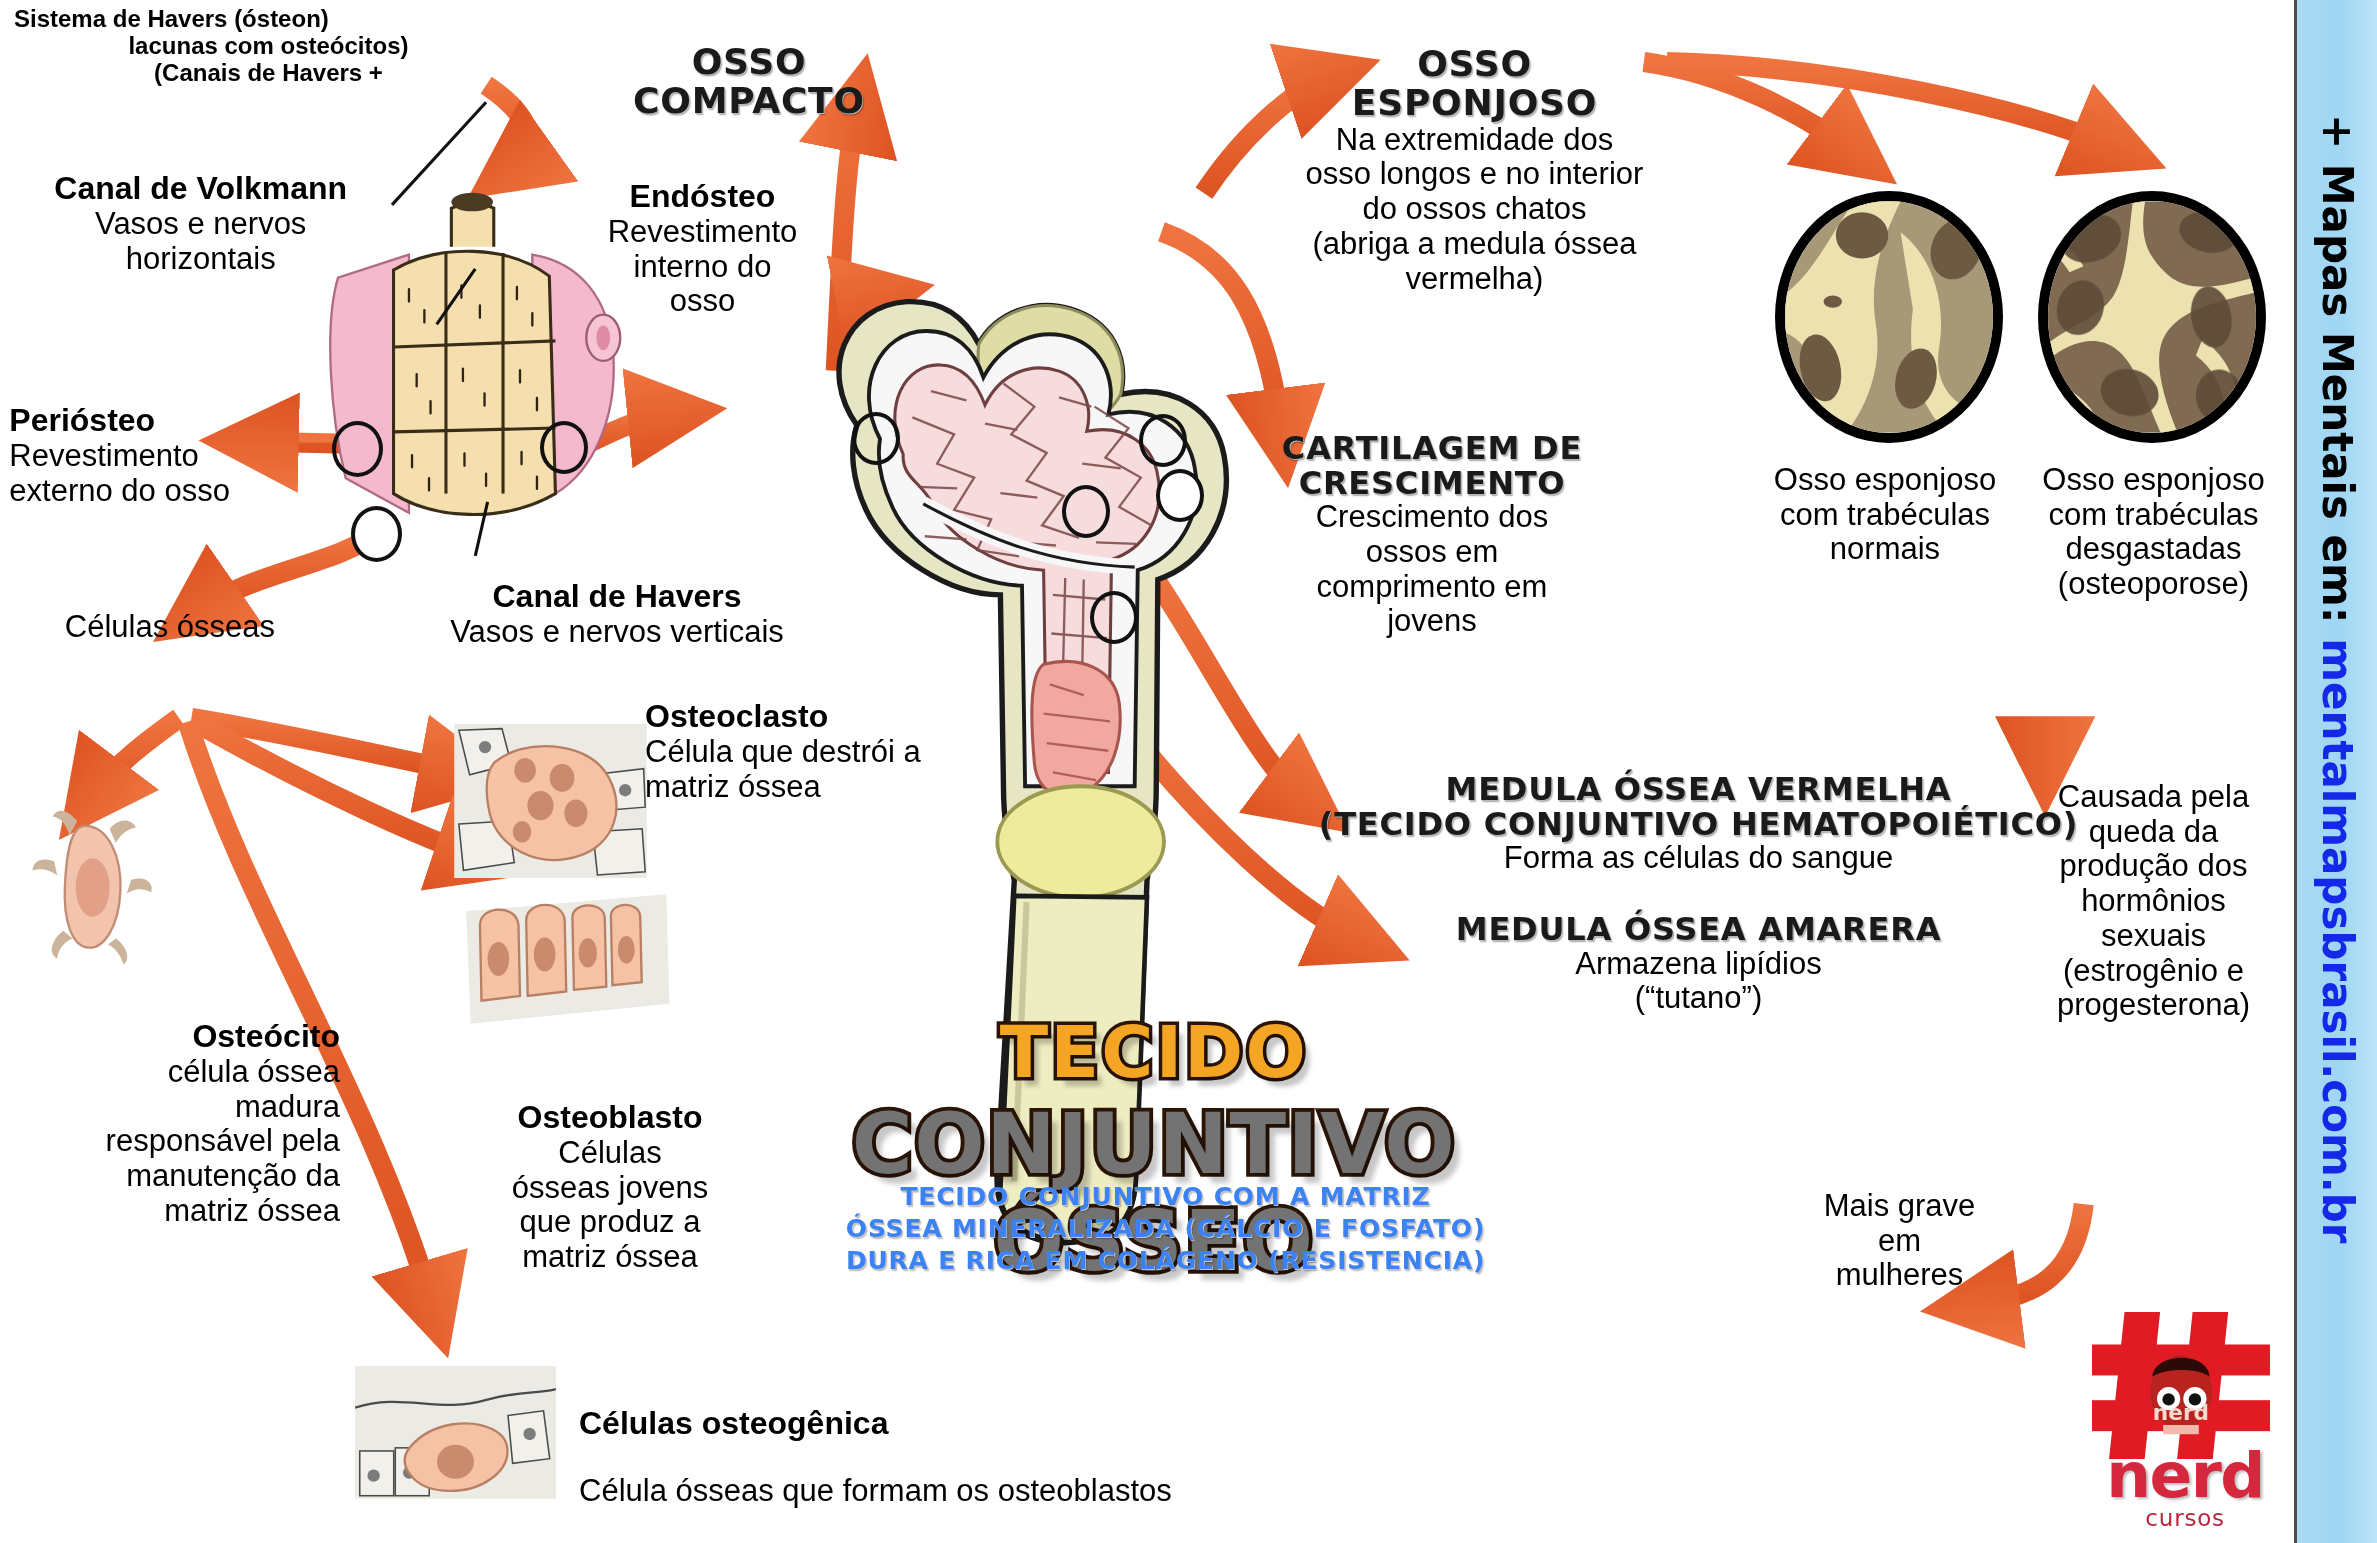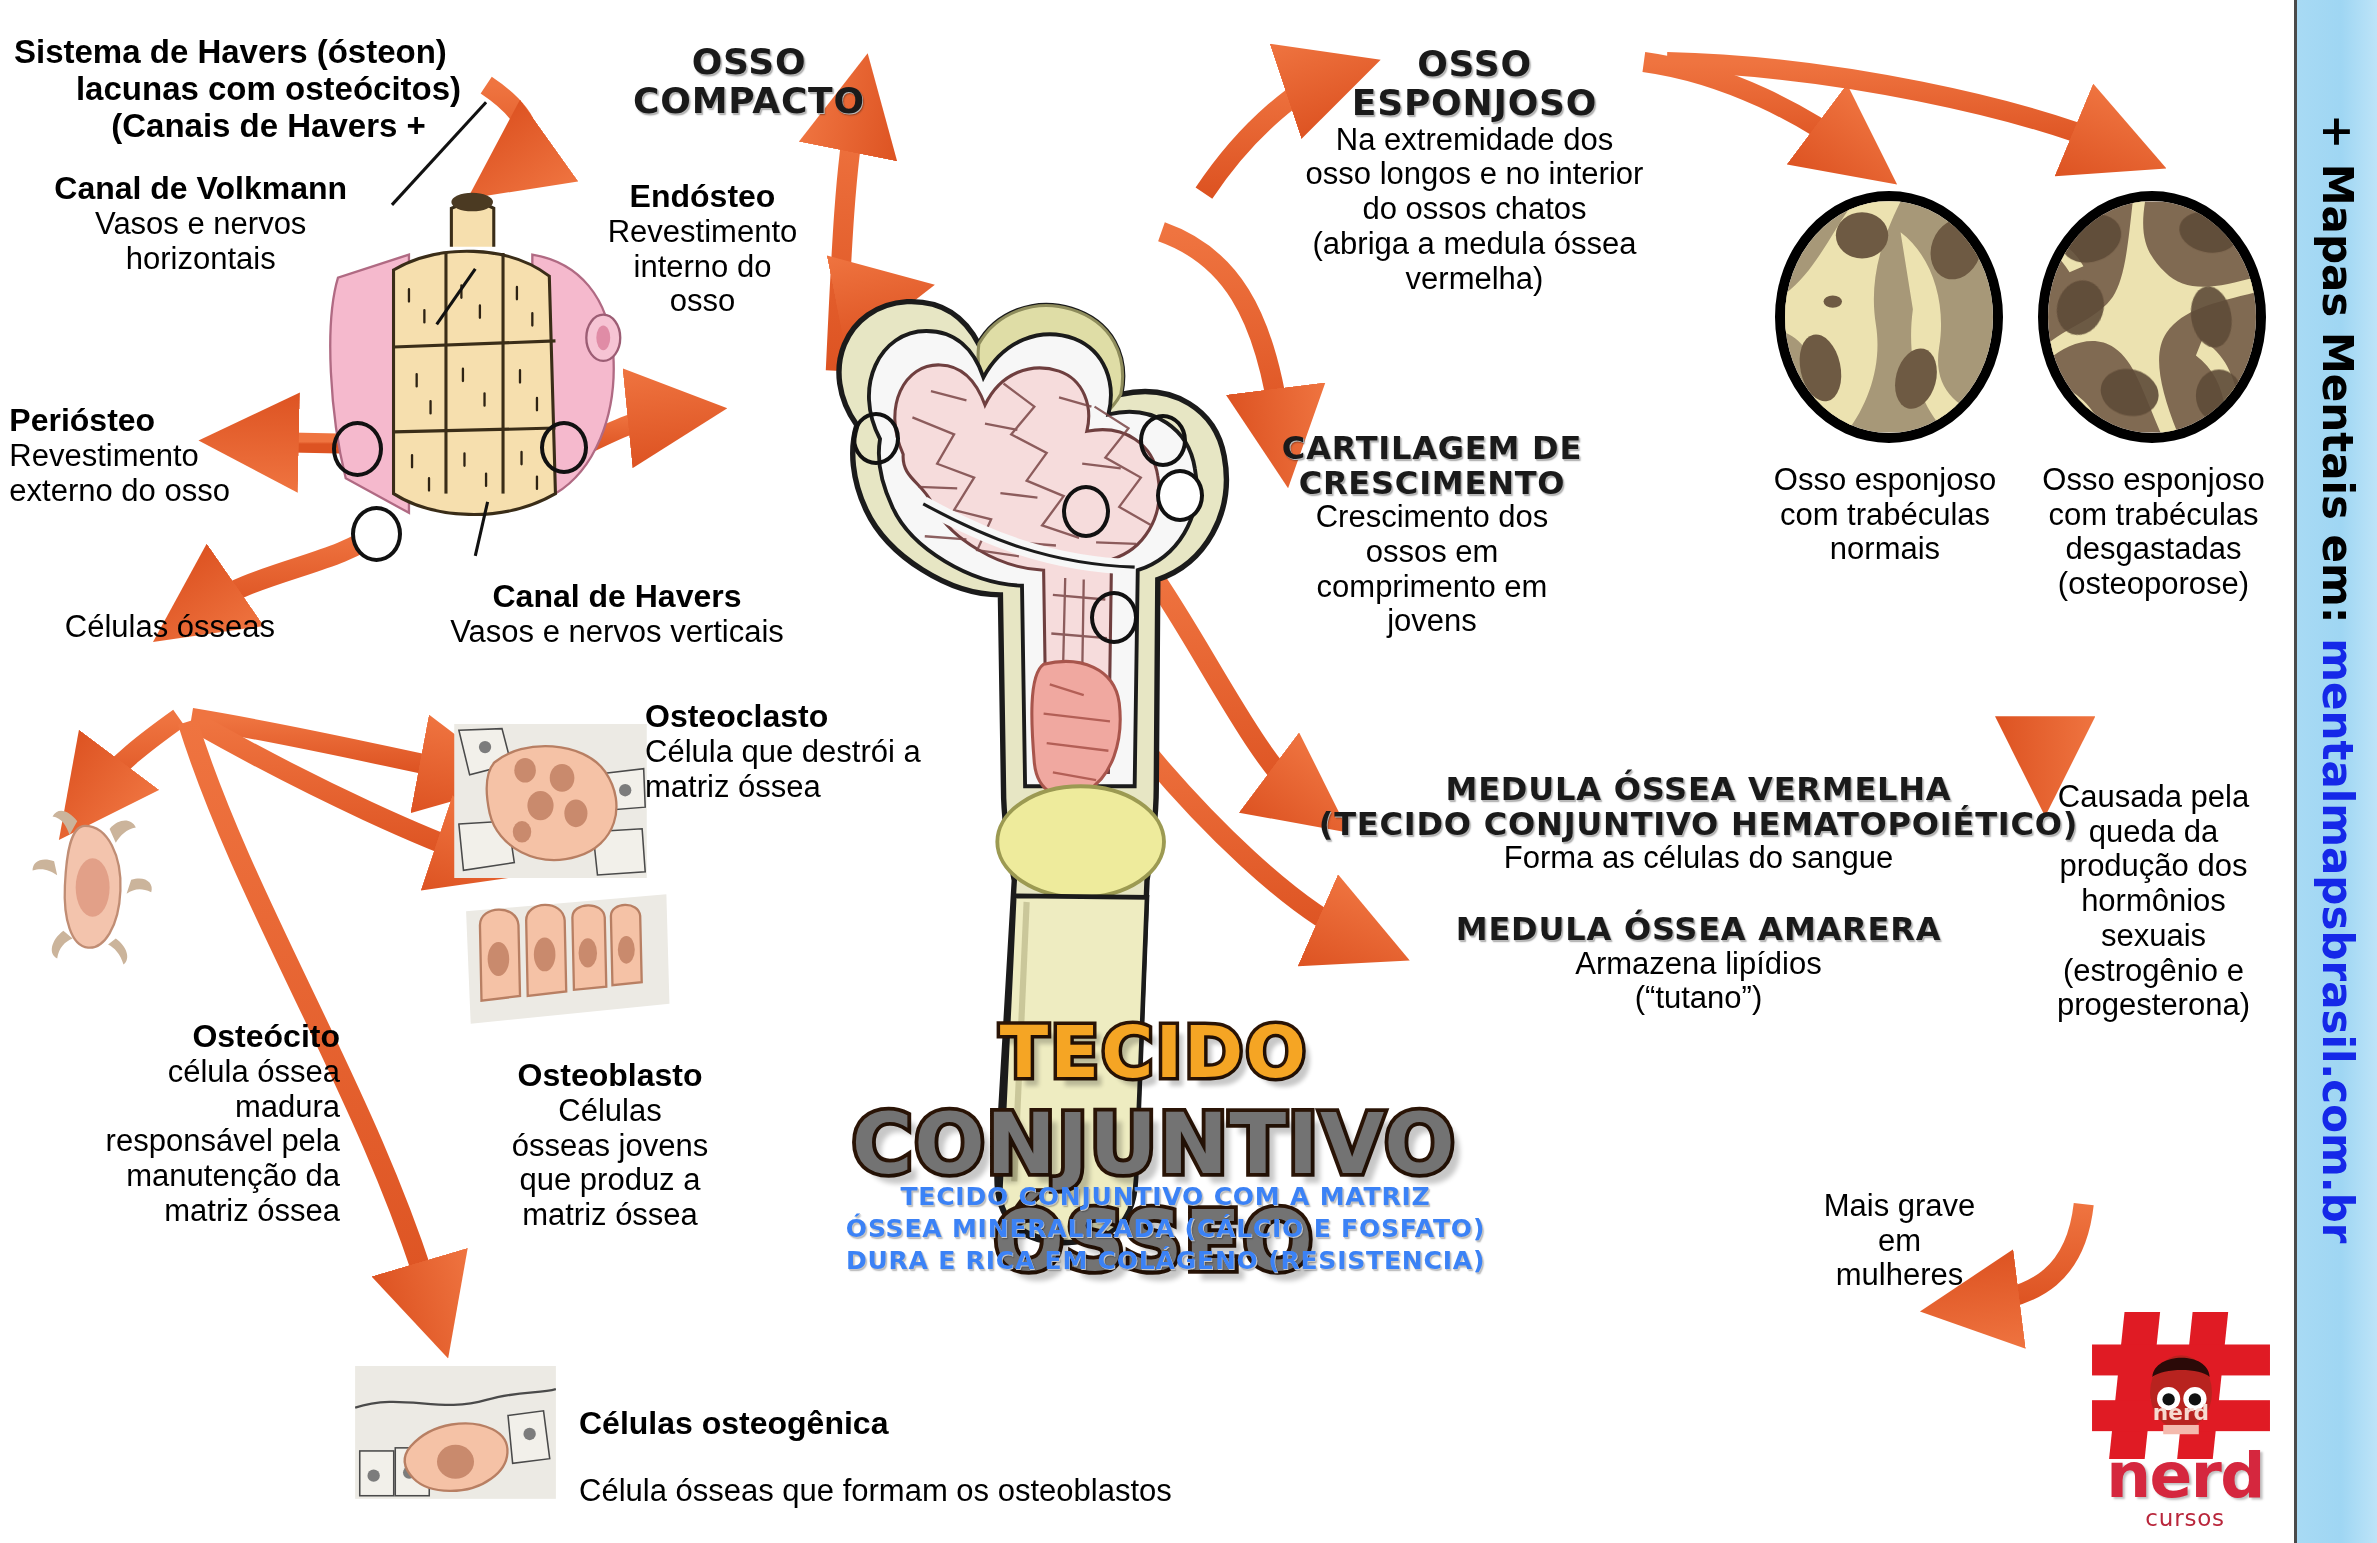--- a/index.html
+++ b/index.html
@@ -322,21 +322,21 @@
     <g fill="#5e4b38" opacity=".9">
       <ellipse cx="56" cy="48" rx="40" ry="30" transform="rotate(-20 56 48)"></ellipse>
       <ellipse cx="208" cy="40" rx="38" ry="26" transform="rotate(12 208 40)"></ellipse>
       <ellipse cx="42" cy="138" rx="30" ry="36" transform="rotate(18 42 138)"></ellipse>
       <ellipse cx="212" cy="150" rx="26" ry="40" transform="rotate(-10 212 150)"></ellipse>
       <ellipse cx="106" cy="248" rx="38" ry="30" transform="rotate(14 106 248)"></ellipse>
       <ellipse cx="222" cy="252" rx="30" ry="34"></ellipse>
     </g>
   </svg>
 
-  <div class="tb left hd" style="left:14px;top:6.2px;width:509px;font-size:33px;margin-top:28px;">
+  <div class="tb left hd" style="left:14px;top:6.2px;width:509px;font-size:24px;">
     <div>Sistema de Havers (ósteon)</div>
     <div style="text-align:center;">lacunas com osteócitos)</div>
     <div style="text-align:center;">(Canais de Havers +</div>
   </div>
 
   <div class="tb" style="left:7.7px;top:171px;width:386px;">
     <div class="hd" style="font-size:32px;">Canal de Volkmann</div>
     <div style="font-size:31px;">Vasos e nervos</div>
     <div style="font-size:31px;">horizontais</div>
   </div>
@@ -362,21 +362,21 @@
     <div style="font-size:31px;">manutenção da</div>
     <div style="font-size:31px;">matriz óssea</div>
   </div>
 
   <div class="tb left" style="left:645px;top:699px;width:401px;">
     <div class="hd" style="font-size:32px;">Osteoclasto</div>
     <div style="font-size:31px;">Célula que destrói a</div>
     <div style="font-size:31px;">matriz óssea</div>
   </div>
 
-  <div class="tb" style="left:479px;top:1058px;width:262px;text-align:center;">
+  <div class="tb" style="left:479px;top:1100px;width:262px;text-align:center;">
     <div class="hd" style="font-size:32px;">Osteoblasto</div>
     <div style="font-size:31px;">Células</div>
     <div style="font-size:31px;">ósseas jovens</div>
     <div style="font-size:31px;">que produz a</div>
     <div style="font-size:31px;">matriz óssea</div>
   </div>
 
   <div class="tb left" style="left:579px;top:1406px;width:772px;">
     <div class="hd" style="font-size:32px;">Células osteogênica</div>
     <div style="font-size:31px;margin-top:32px;">Célula ósseas que formam os osteoblastos</div>

